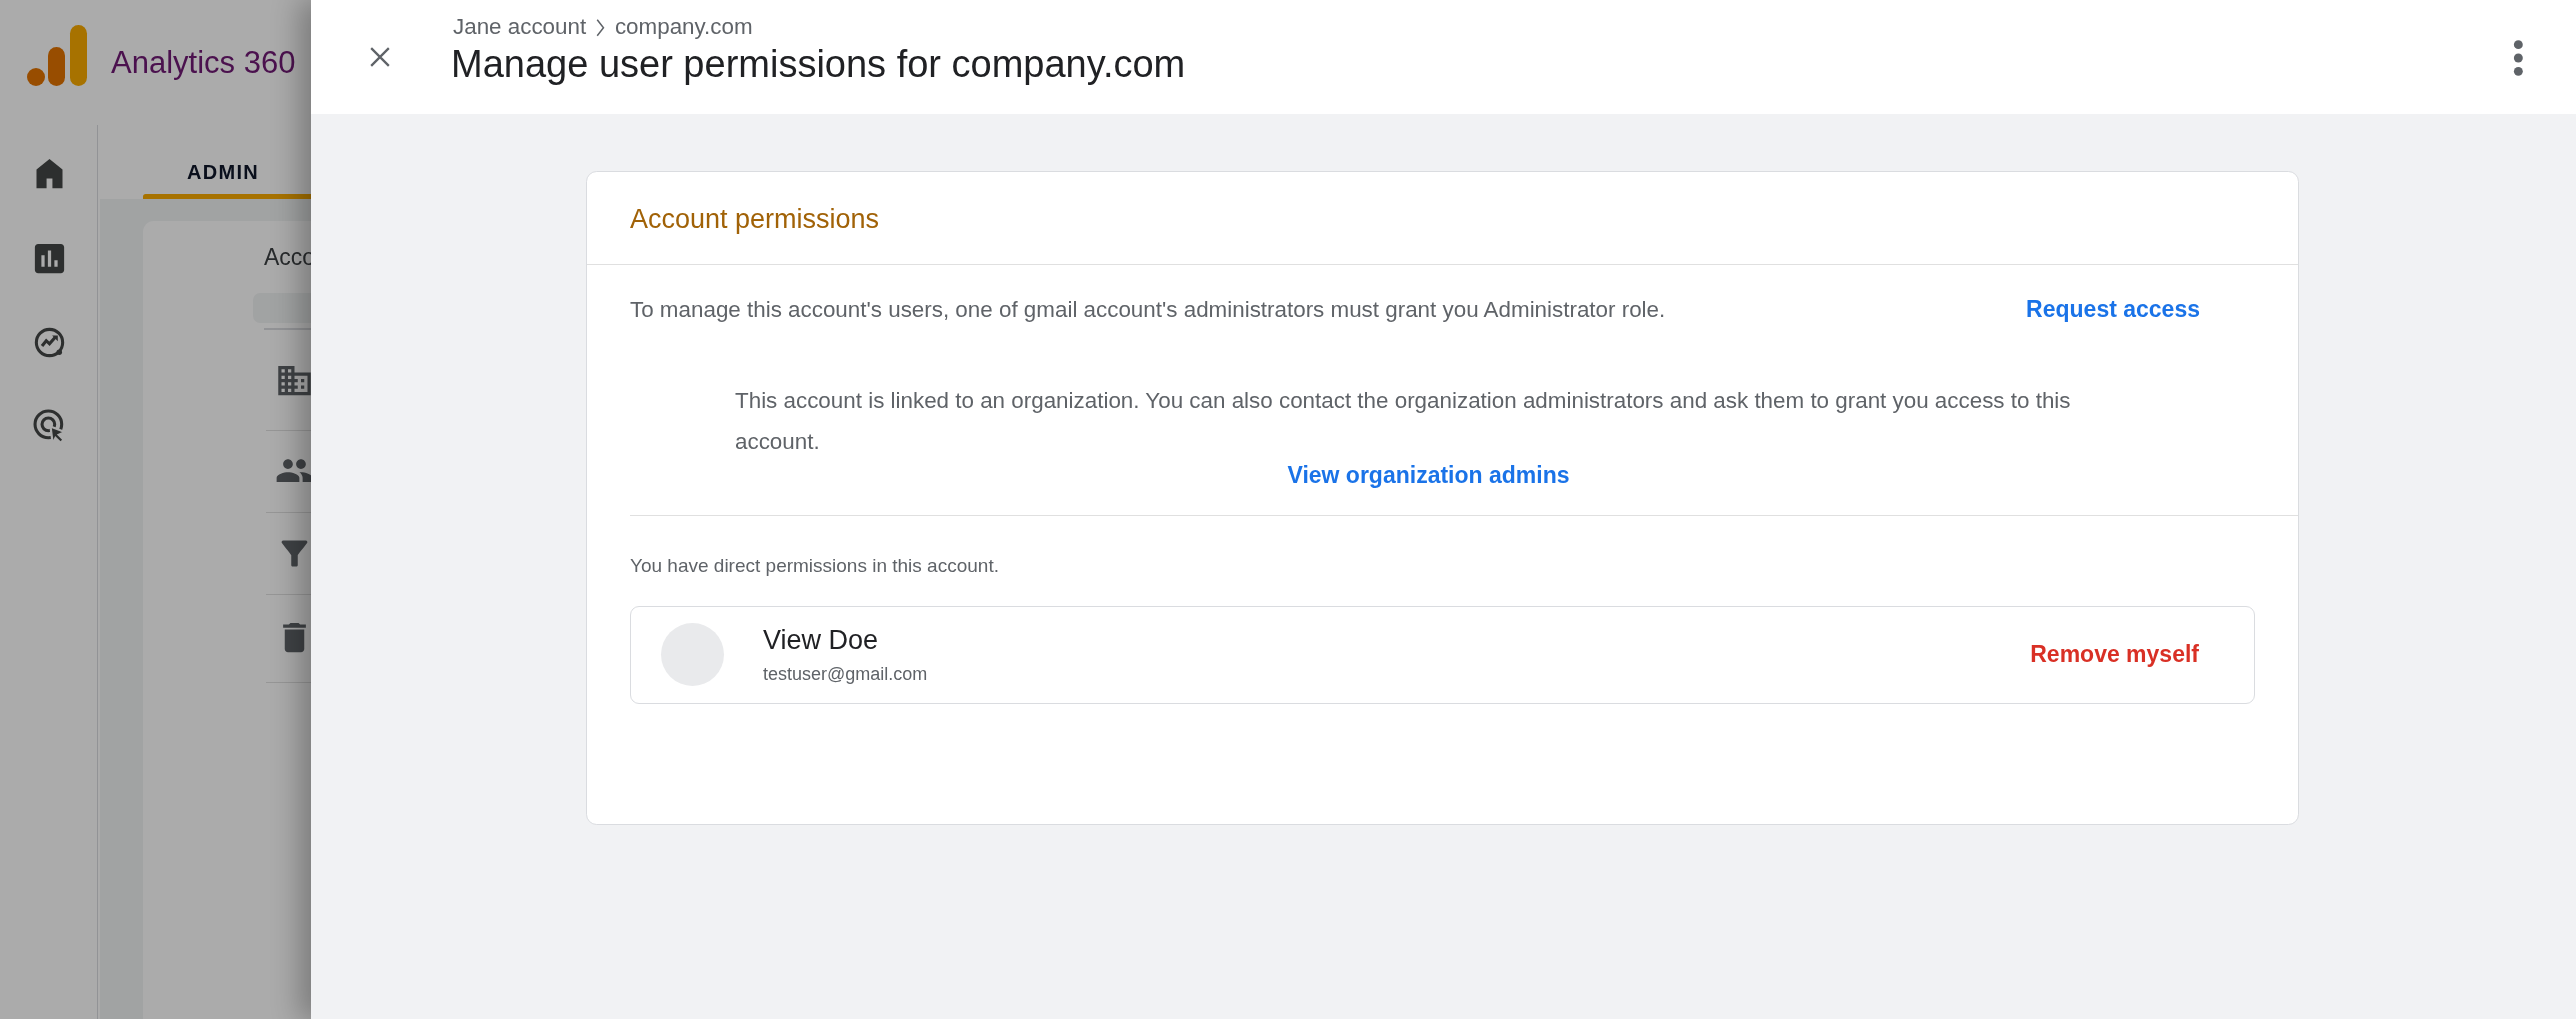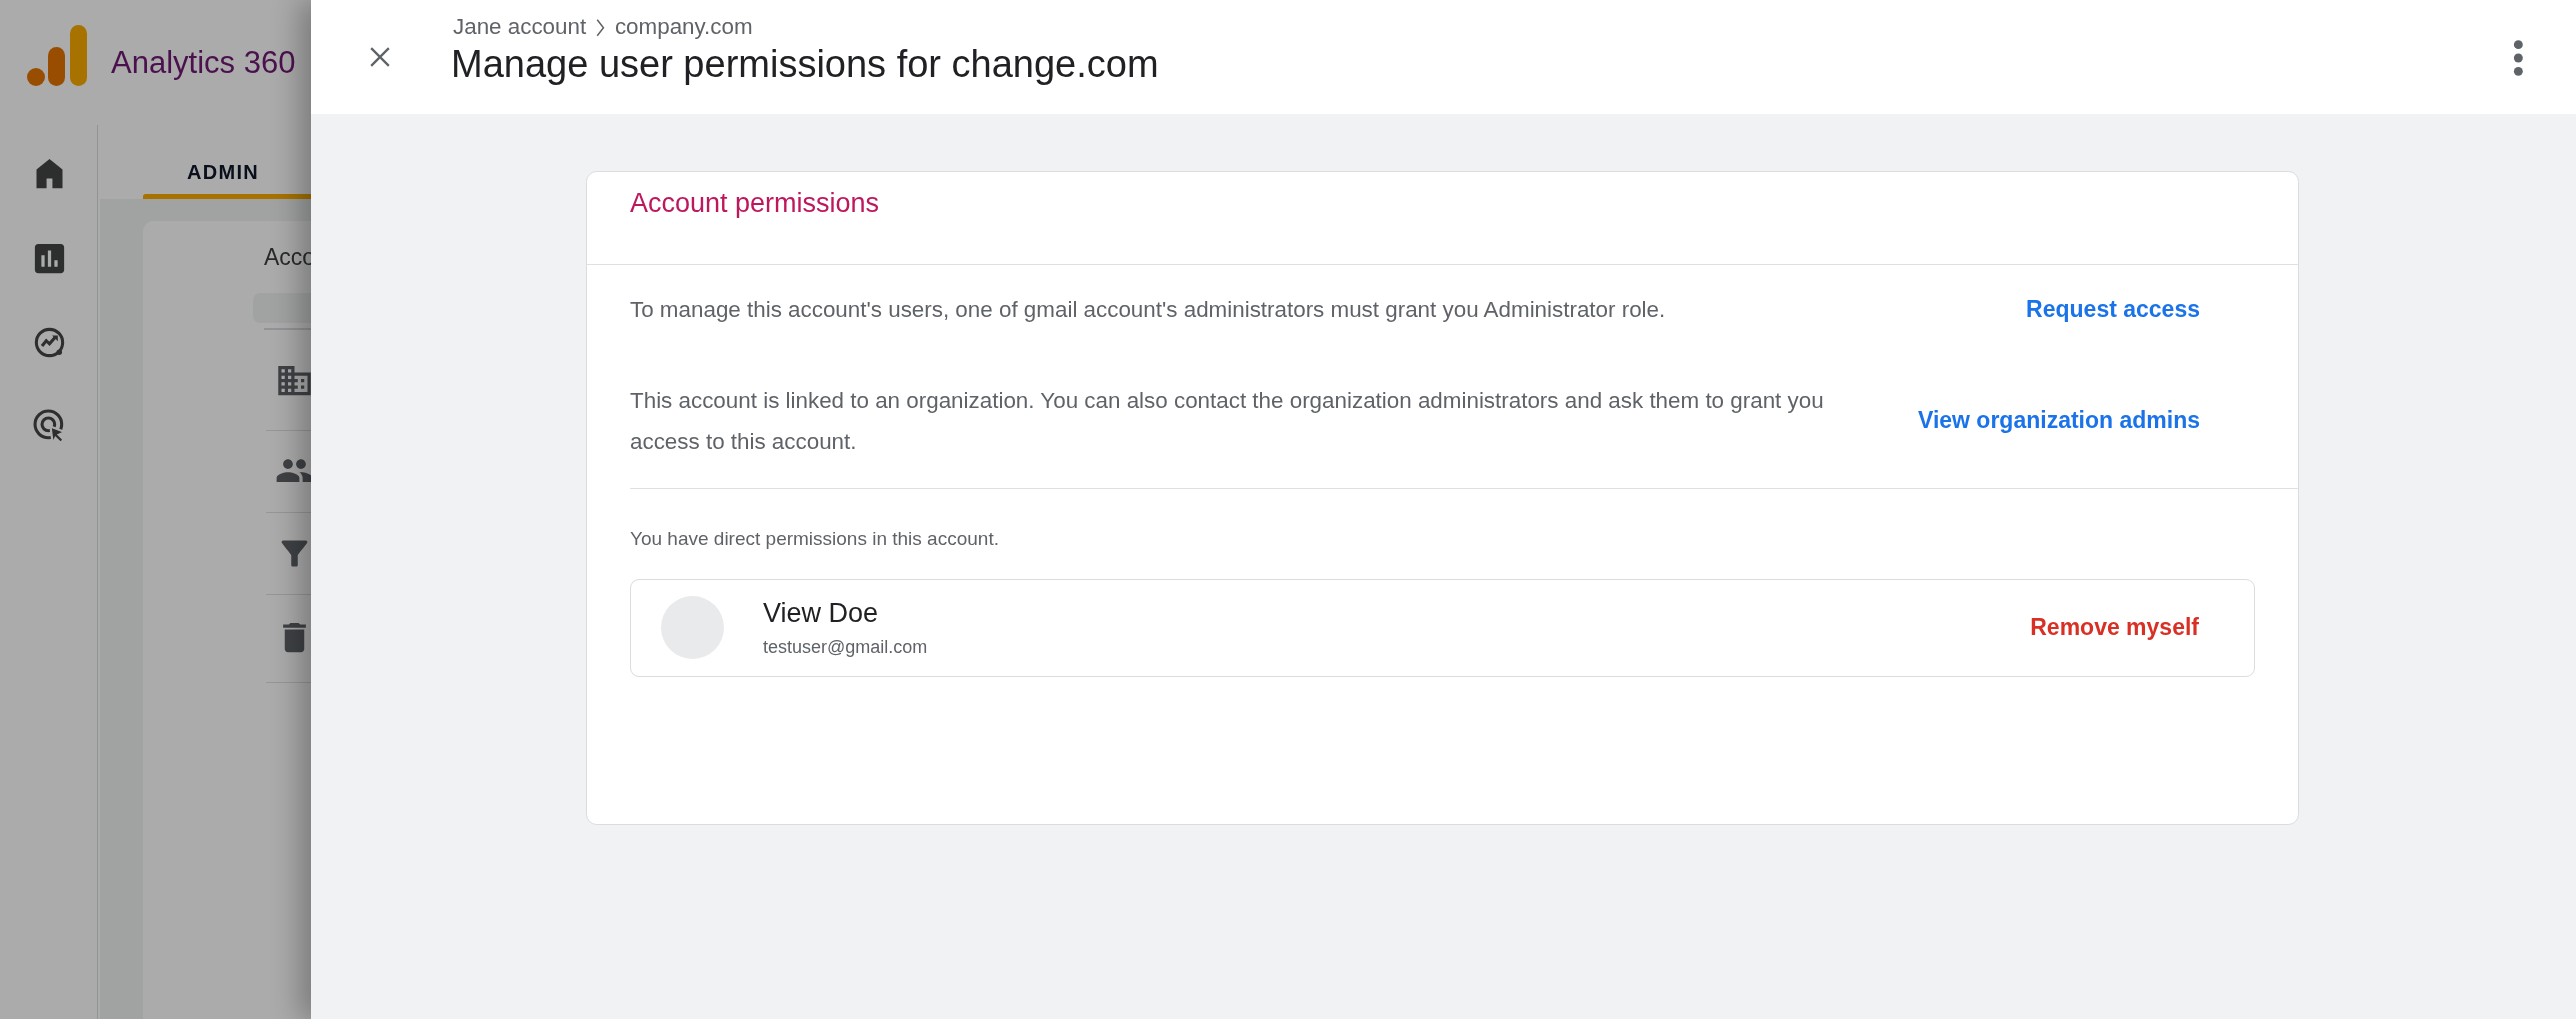--- a/index.html
+++ b/index.html
@@ -53,28 +53,28 @@
   .crumb-sep svg { width:10.7px; height:21.5px; display:block; margin-top:1.8px; }
   .panel-title { position:absolute; left:140px; top:43px; font-size:38px; font-weight:normal;
     color:#202124; white-space:nowrap; }
   .kebab-btn { position:absolute; left:2188px; top:38px; width:39px; height:39px;
     background:none; border:none; cursor:pointer; color:#5f6368; }
   .kebab-btn svg { width:10.7px; height:38px; display:block; margin:auto; }
 
   
   .card { position:absolute; left:275px; top:171px; width:1713px; height:654px;
     background:#fff; border:0.9px solid #dadce0; border-radius:10.7px; }
-  .card-title { padding:16px 43px 0 43px; font-size:27px; color:#be185d; height:92px; }
+  .card-title { padding:32px 43px 0 43px; font-size:27px; color:#a16207; height:92px; }
   .card-hdr-divider { height:0.9px; background:#e0e0e0; width:100%; }
   .card-body { position:relative; }
   .intro { margin:35px 43px 0 43px; max-width:1561px; font-size:22.4px; line-height:41px; color:#5f6368; }
   .action-row { display:flex; align-items:center; justify-content:space-between;
     margin:0 98px 0 43px; }
   .action-row.first { margin-top:24px; }
-  .action-row.second { margin-top:50px; }
+  .action-row.second { margin-top:50px;flex-direction:column; }
   .action-text { font-size:22.4px; line-height:41px; color:#5f6368; }
   .action-text.narrow { width:1360px; }
   .action-link { font-size:23px; font-weight:bold; color:#1a73e8; text-decoration:none;
     white-space:nowrap; flex:none; margin-left:27px; }
   .mid-divider { margin:26px 0 0 43px; height:0.9px; background:#e0e0e0; }
   .direct-line { margin:29.5px 43px 0 43px; font-size:19px; line-height:41px; color:#5f6368; }
   .user-row { margin:19.7px 43px 0 43px; height:98px; border:0.9px solid #dadce0; border-radius:9px;
     display:flex; align-items:center; background:#fff; }
   .avatar { width:63px; height:63px; border-radius:50%; background:#e9eaec; margin-left:30px; flex:none; }
   .user-meta { margin-left:39px; display:flex; flex-direction:column; gap:7.2px; }
@@ -179,21 +179,21 @@
       </button>
       <div class="crumbs">
         <span>Jane account</span>
         <span class="crumb-sep">
           <svg viewBox="0 0 12 24" fill="none" stroke="#5f6368" stroke-width="1.7">
               <path d="M2.5 3 9.5 12 2.5 21"></path>
             </svg>
         </span>
         <span>company.com</span>
       </div>
-      <h1 class="panel-title">Manage user permissions for change.com</h1>
+      <h1 class="panel-title">Manage user permissions for company.com</h1>
       <button class="kebab-btn" aria-label="More options">
         <svg viewBox="0 0 12 42" fill="currentColor">
           <circle cx="6" cy="6" r="5"></circle>
             <circle cx="6" cy="21" r="5"></circle>
             <circle cx="6" cy="36" r="5"></circle>
         </svg>
       </button>
     </header>
 
     <div class="card">

